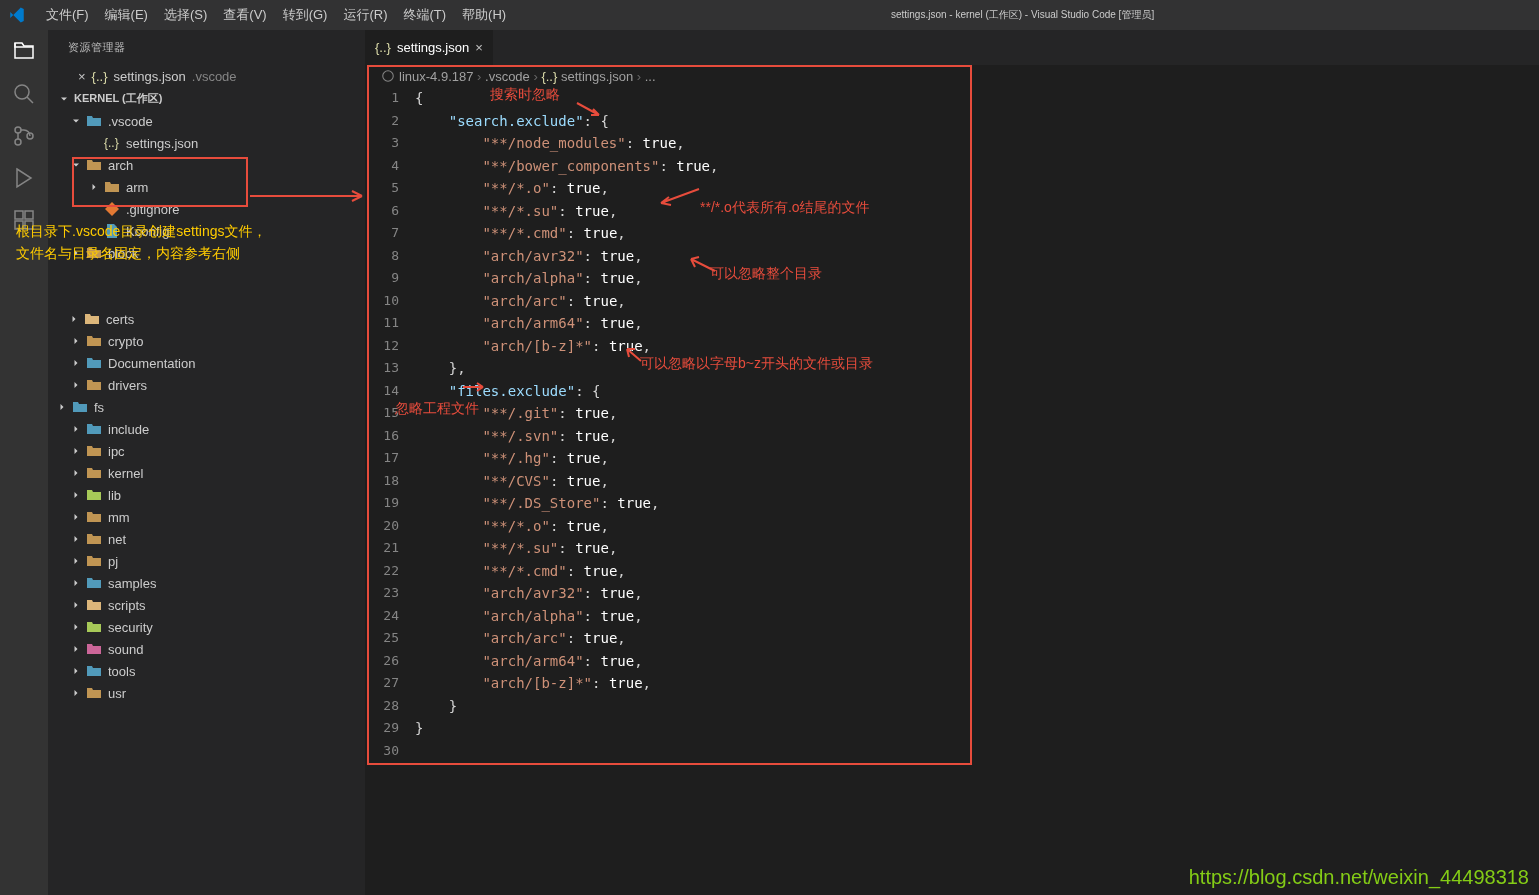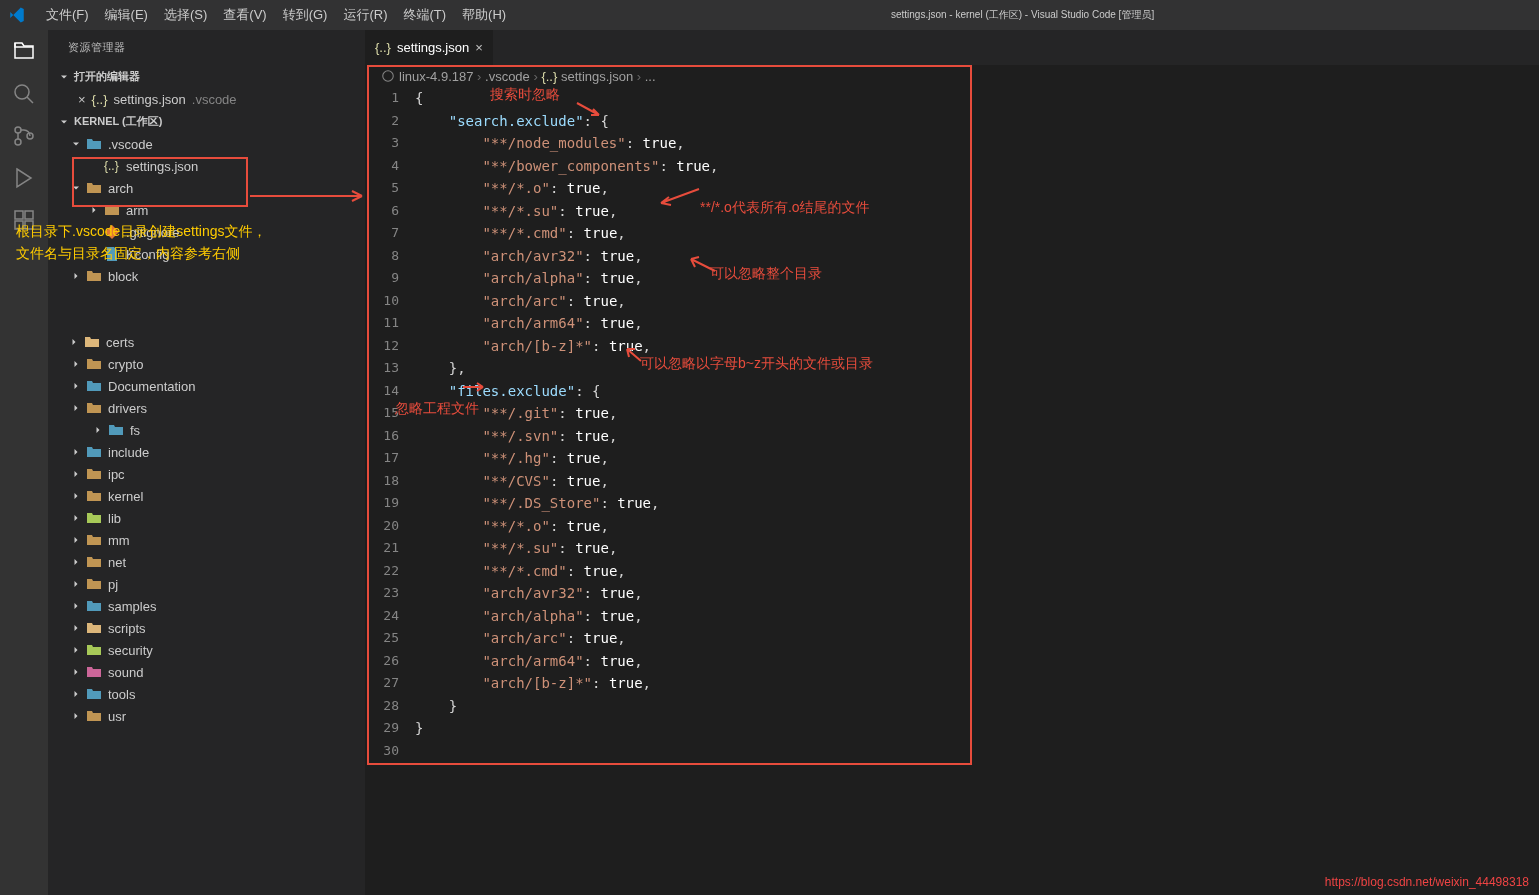--- a/index.html
+++ b/index.html
@@ -27,21 +27,21 @@
 .gutter { width: 50px; text-align: right; padding-right: 16px; color: #858585; font-family: Consolas, monospace; font-size: 13px; line-height: 22.5px; padding-top: 0; }
 .code { flex: 1; font-family: Consolas, monospace; font-size: 14px; line-height: 22.5px; color: #d4d4d4; white-space: pre; }
 .s-key { color: #9cdcfe; }
 .s-str { color: #ce9178; }
 .s-bool { color: #ffffff; }
 .s-brace { color: #d4d4d4; }
 .s-punc { color: #d4d4d4; }
 .annotation { position: absolute; color: #e74c3c; font-family: "Microsoft YaHei", sans-serif; font-size: 14px; pointer-events: none; z-index: 10; }
 .red-border-editor { position: absolute; border: 2px solid #e74c3c; pointer-events: none; z-index: 5; }
 .arrow { position: absolute; z-index: 8; pointer-events: none; }
-.watermark { position: absolute; bottom: 6px; right: 10px; color: #ef4444; font-size: 12px; font-family: sans-serif; }
+.watermark { position: absolute; bottom: 6px; right: 10px; color: #84cc16; font-size: 20px; font-family: sans-serif; }
 .json-braces { color: #dcdcaa; }
 .close-x { color: #c5c5c5; }
 svg { display: block; }
 </style>
 </head>
 <body>
 
 <div class="titlebar">
   <svg class="vs-logo" viewBox="0 0 24 24" fill="#007acc">
       <path d="M17 2L7 12l10 10 4-2V4l-4-2zM3 8l4 4-4 4V8z"></path>
@@ -81,26 +81,20 @@
     <svg class="activity-icon" viewBox="0 0 24 24" fill="none" stroke="currentColor" stroke-width="1.5">
         <rect x="3" y="3" width="8" height="8"></rect>
         <rect x="13" y="3" width="8" height="8"></rect>
         <rect x="3" y="13" width="8" height="8"></rect>
         <rect x="13" y="13" width="8" height="8"></rect>
       </svg>
   </div>
 
   <div class="sidebar">
     <div class="sidebar-title">资源管理器</div>
-    <div class="section-header">
-      <svg class="chev" viewBox="0 0 16 16" fill="#cccccc">
-          <path d="M4 6l4 4 4-4z"></path>
-        </svg>
-      <span>打开的编辑器</span>
-    </div>
     <div class="tree-item" style="padding-left:30px">
       <span class="close-x" style="margin-right:6px">×</span>
       <span class="json-braces" style="margin-right:6px">{..}</span>
       <span>settings.json</span>
       <span style="color:#858585;margin-left:6px">.vscode</span>
     </div>
     <div class="section-header">
       <svg class="chev" viewBox="0 0 16 16" fill="#cccccc">
           <path d="M4 6l4 4 4-4z"></path>
         </svg>
@@ -188,21 +182,21 @@
         </div>
         <div class="tree-item" style="padding-left: 38px;">
           <svg width="12" height="12" viewBox="0 0 16 16" fill="#cccccc" style="margin-left:-16px;margin-right:4px">
             <path d="M6 4l4 4-4 4z"></path>
           </svg>
           <svg class="icon" viewBox="0 0 16 16" fill="#c09553">
             <path d="M1 3h5l1 2h8v8H1V3z"></path>
           </svg>
           <span>drivers</span>
         </div>
-        <div class="tree-item" style="padding-left: 60px;">
+        <div class="tree-item" style="padding-left: 24px;">
           <svg width="12" height="12" viewBox="0 0 16 16" fill="#cccccc" style="margin-left:-16px;margin-right:4px">
             <path d="M6 4l4 4-4 4z"></path>
           </svg>
           <svg class="icon" viewBox="0 0 16 16" fill="#519aba">
             <path d="M1 3h5l1 2h8v8H1V3z"></path>
           </svg>
           <span>fs</span>
         </div>
         <div class="tree-item" style="padding-left: 38px;">
           <svg width="12" height="12" viewBox="0 0 16 16" fill="#cccccc" style="margin-left:-16px;margin-right:4px">

